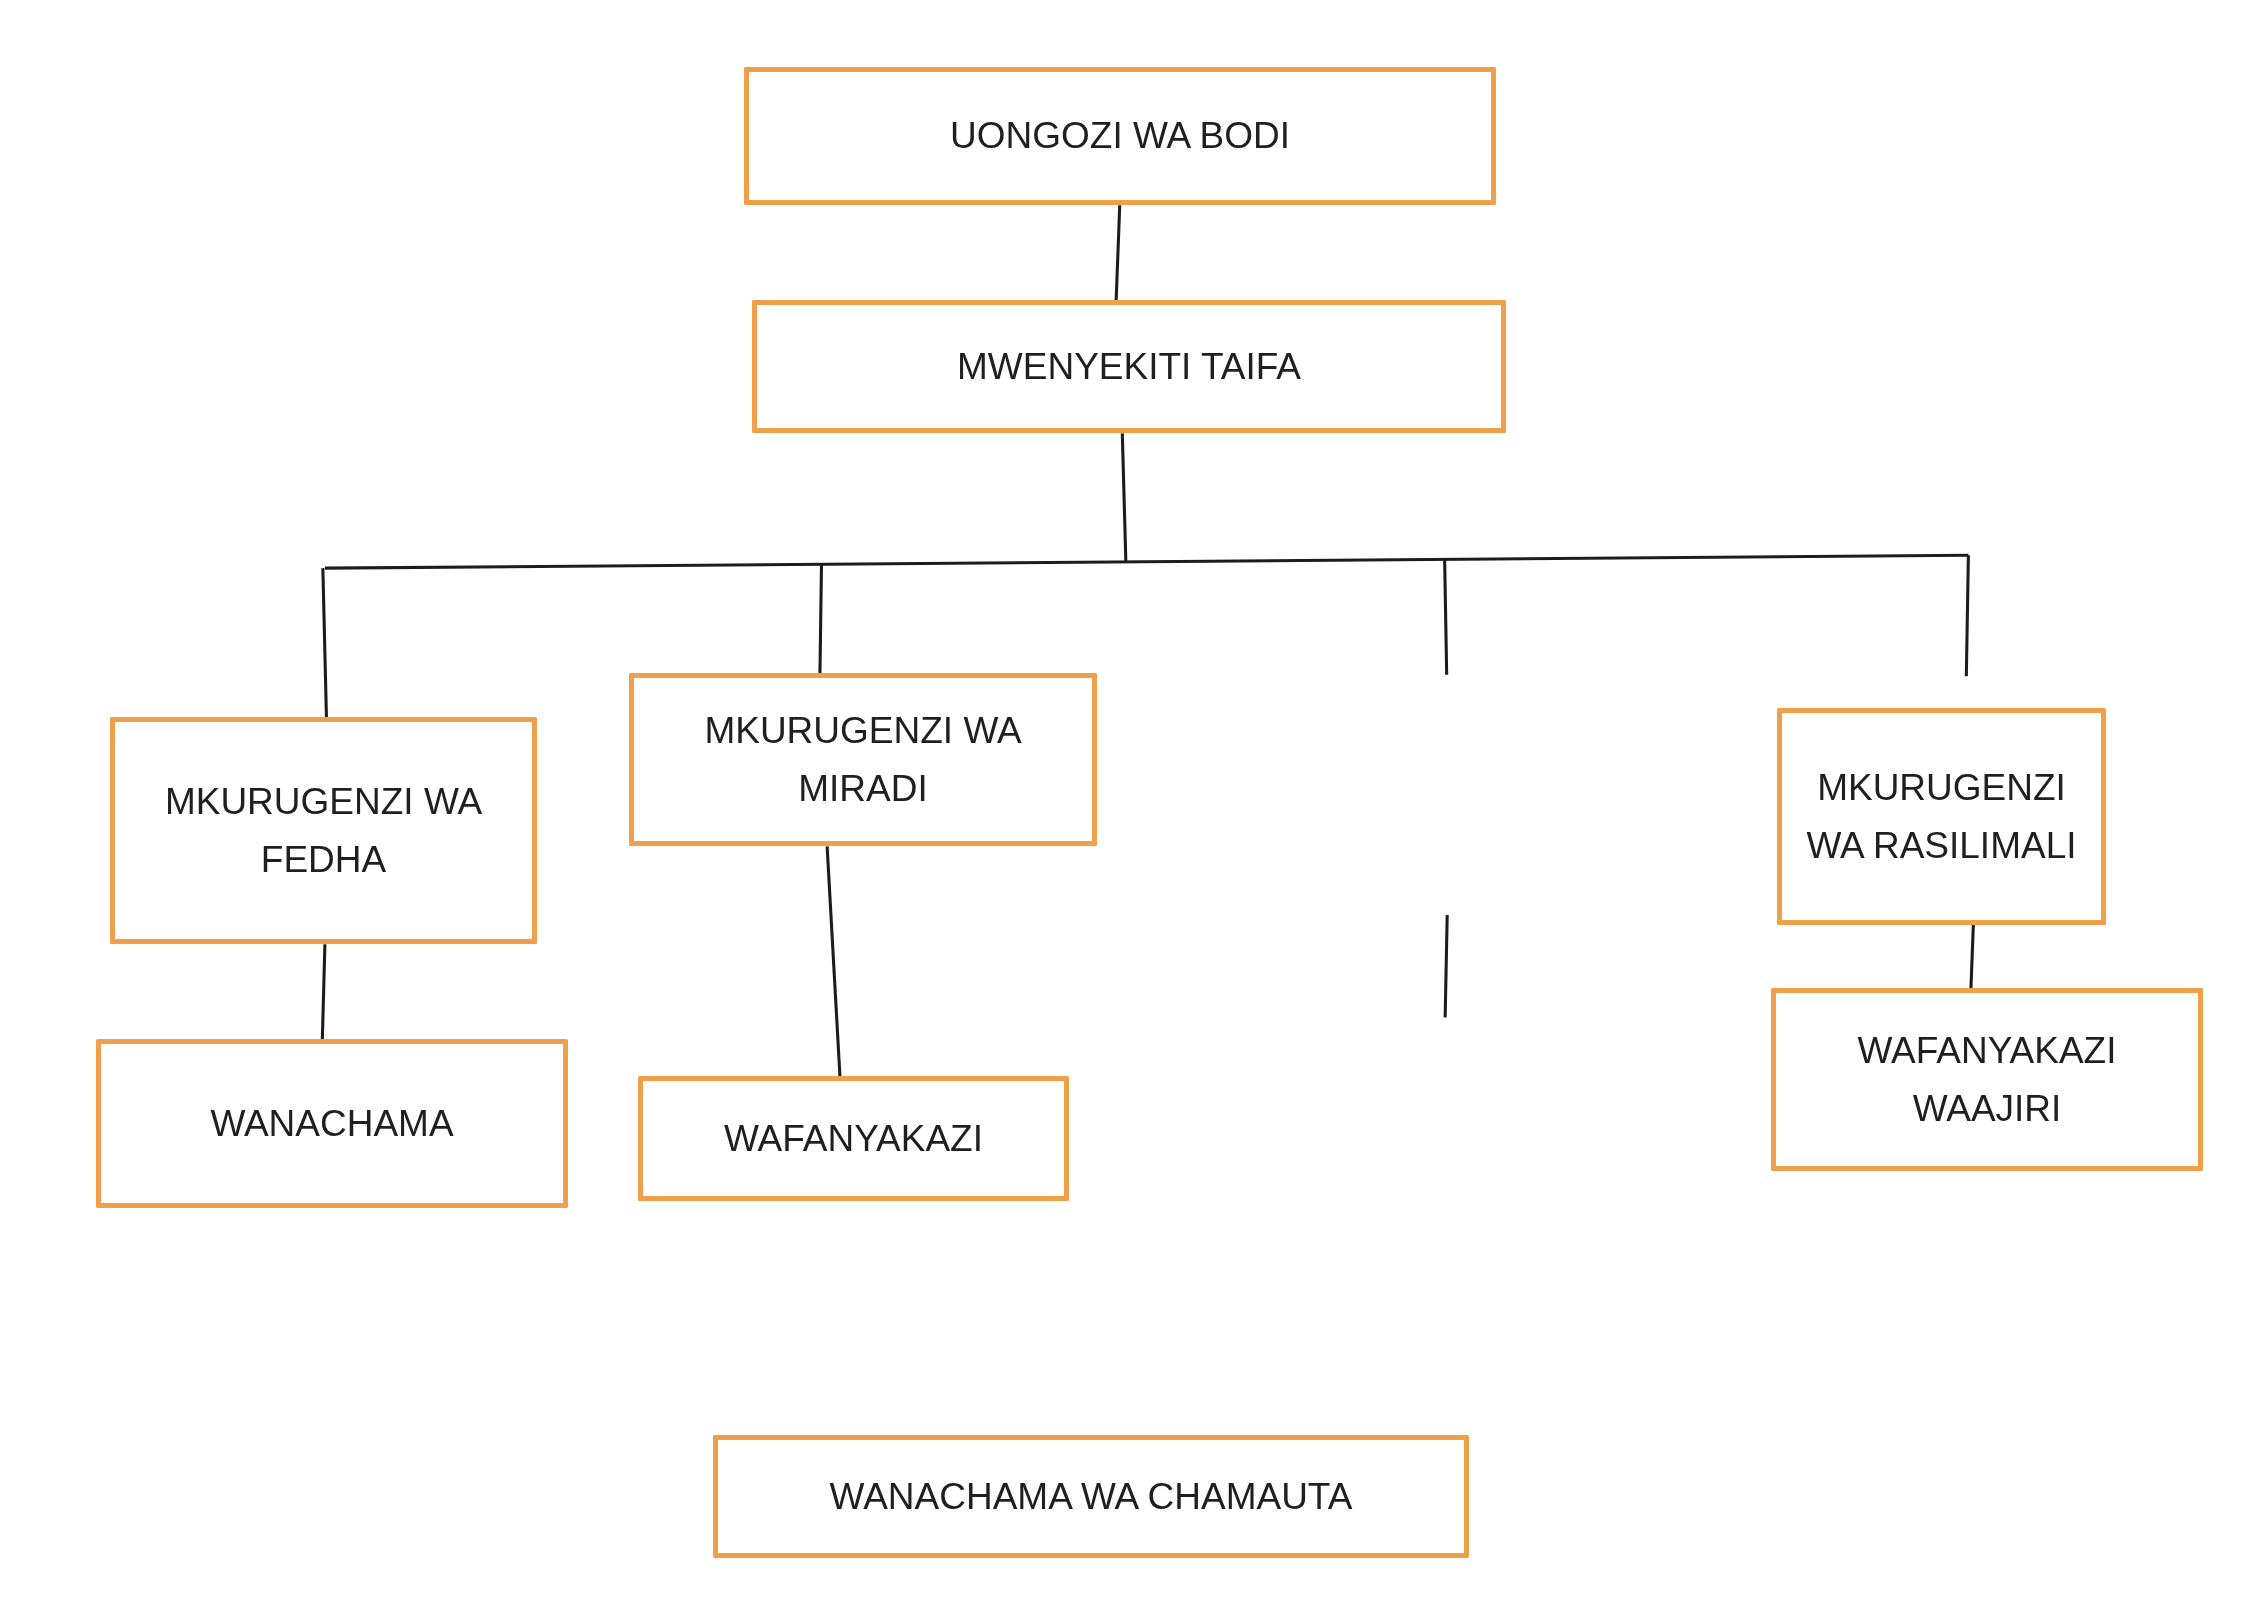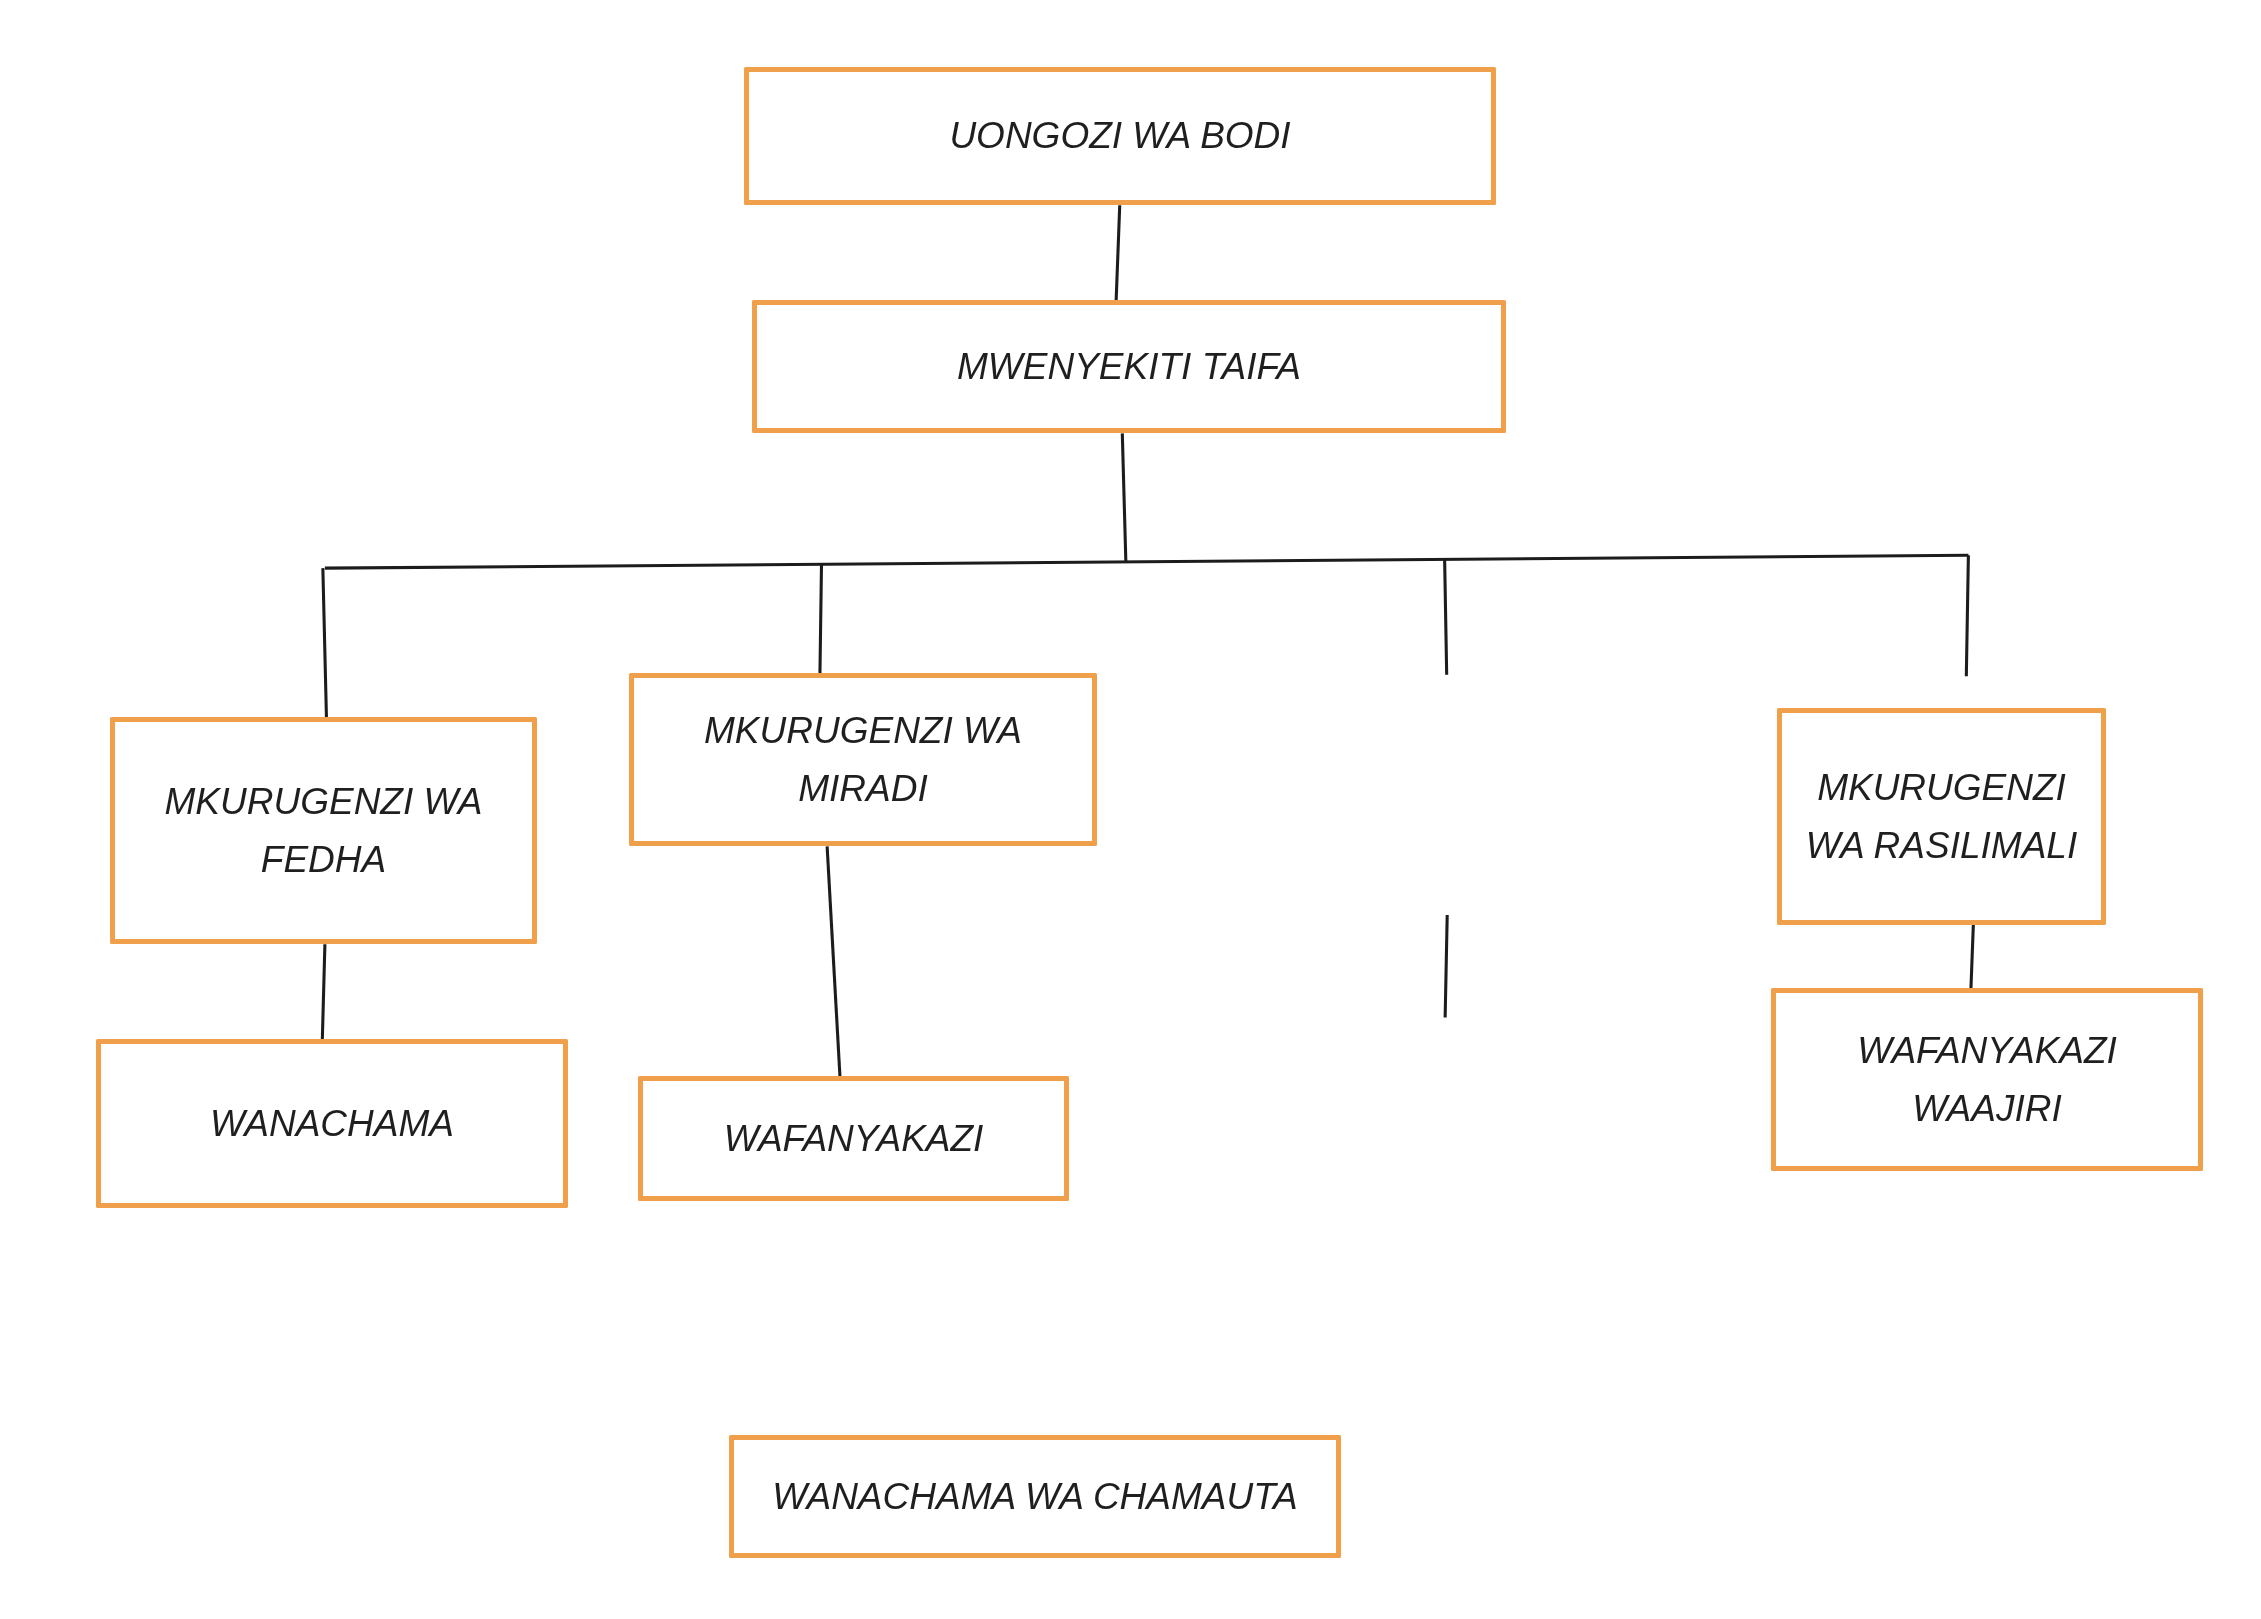--- a/index.html
+++ b/index.html
@@ -32,40 +32,39 @@
     position: absolute;
     background: #ffffff;
     border: 5.1px solid var(--accent, #F0A04A);
     border-radius: 1.5px;
     display: flex;
     align-items: center;
     justify-content: center;
     color: #1f1f1f;
     font-size: 37px;
     line-height: 1.55;
-    font-style: italic;
   }
   .node .label {
     display: block;
     width: 100%;
     text-align: center;
     white-space: pre-line;
   }
   
   #n-uongozi     { left: 744px; top: 67px;  width: 752px; height: 138px; }
   #n-mwenyekiti  { left: 752px; top: 300px;  width: 754px; height: 133px; }
   #n-fedha       { left: 110px;  top: 717px; width: 427px;  height: 227px; }
   #n-miradi      { left: 629px; top: 673px; width: 468px;  height: 173px; }
   #n-katibu      { left: 1266px; top: 674px; width: 356px;  height: 240px; }
   #n-rasilimali  { left: 1777px; top: 676px; width: 329px;  height: 217px; margin-top: 32px; }
   #n-wahasibu    { left: 96px;  top: 1039px; width: 472px;  height: 169px; }
   #n-wafanyakazi { left: 638px; top: 1076px; width: 431px;  height: 125px; }
   #n-naibu       { left: 1242px; top: 1017px; width: 382px;  height: 183px; }
   #n-waajiri     { left: 1771px; top: 988px; width: 432px;  height: 183px; }
-  #n-wanachama   { left: 729px; top: 1435px; width: 612px; height: 123px; }
+  #n-wanachama   { left: 713px; top: 1435px; width: 756px; height: 123px; }
 </style>
 </head>
 <body>
 
 <div class="canvas">
 
   <svg class="connectors" viewBox="0 0 4412 3160" xmlns="http://www.w3.org/2000/svg">
     <line x1="2185" y1="400" x2="2178" y2="585" stroke="#1c1c1c"></line>
     <line x1="2190" y1="845" x2="2197" y2="1098" stroke="#1c1c1c"></line>
     <line x1="634" y1="1108" x2="3841" y2="1083" stroke="#1c1c1c"></line>

